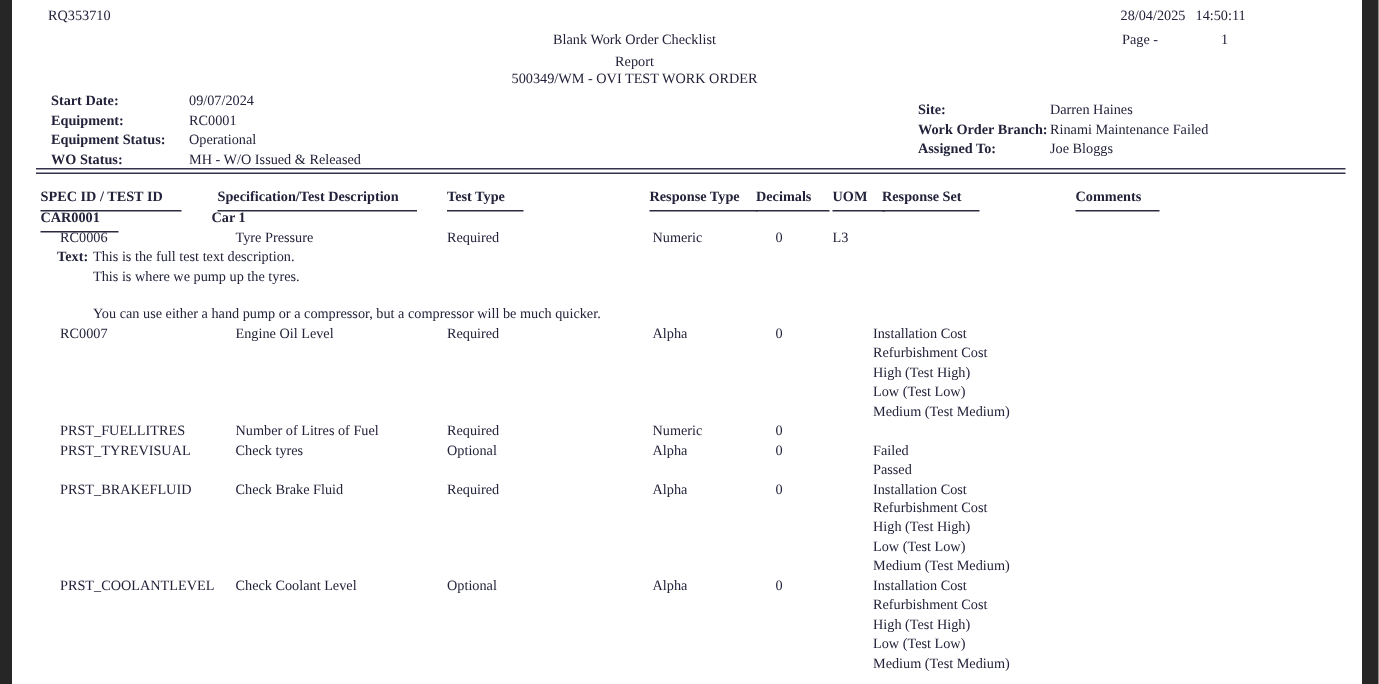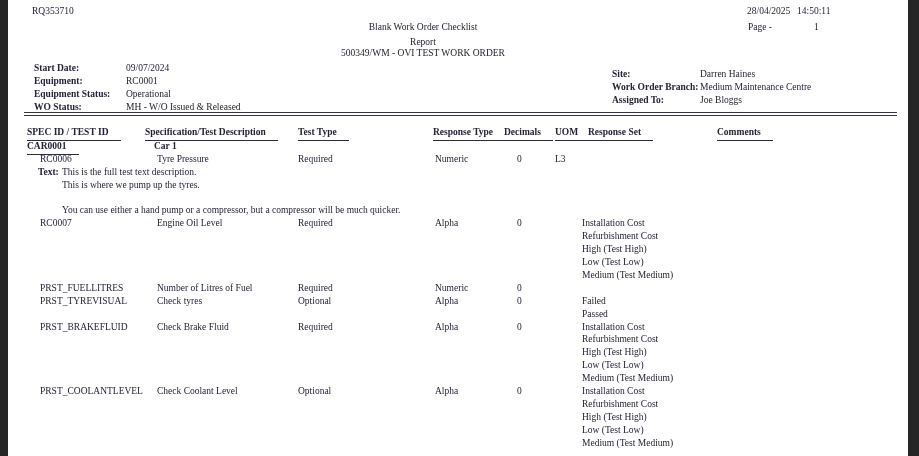--- a/index.html
+++ b/index.html
@@ -42,42 +42,42 @@
       <div class="abs" style="left: 118px; top: 62px;">09/07/2024</div>
       <div class="abs b" style="left: 26px; top: 75px;">Equipment:</div>
       <div class="abs" style="left: 118px; top: 75px;">RC0001</div>
       <div class="abs b" style="left: 26px; top: 88px;">Equipment Status:</div>
       <div class="abs" style="left: 118px; top: 88px;">Operational</div>
       <div class="abs b" style="left: 26px; top: 101px;">WO Status:</div>
       <div class="abs" style="left: 118px; top: 101px;">MH -  W/O Issued &amp; Released</div>
       <div class="abs b" style="left: 604px; top: 68px;">Site:</div>
       <div class="abs" style="left: 692px; top: 68px;">Darren Haines</div>
       <div class="abs b" style="left: 604px; top: 81px;">Work Order Branch:</div>
-      <div class="abs" style="left: 692px; top: 81px;">Medium Maintenance Centre</div>
+      <div class="abs" style="left: 692px; top: 81px;">Rinami Maintenance Failed</div>
       <div class="abs b" style="left: 604px; top: 94px;">Assigned To:</div>
       <div class="abs" style="left: 692px; top: 94px;">Joe Bloggs</div>
     </div>
 
   <div class="rule"></div>
 
   <div id="table-body">
     <div class="thead">
       <span class="abs b u" style="left:19px;top:0;">SPEC ID / TEST ID</span>
       <span class="abs b u" style="left:137px;top:0;">Specification/Test Description</span>
       <span class="abs b u" style="left:290px;top:0;">Test Type</span>
       <span class="abs b u" style="left:425px;top:0;">Response Type</span>
       <span class="abs b u" style="left:496px;top:0;">Decimals</span>
       <span class="abs b u" style="left:547px;top:0;">UOM</span>
       <span class="abs b u" style="left:580px;top:0;">Response Set</span>
       <span class="abs b u" style="left:709px;top:0;">Comments</span>
     </div>
 
   <div class="trow" style="height: 12.9px;">
         <div class="abs b u" style="left: 19px; top: 0px;">CAR0001</div>
-        <div class="abs b" style="left: 146px; top: 0px;">Car 1</div>
+        <div class="abs b" style="left: 133px; top: 0px;">Car 1</div>
       </div>
       <div class="trow" style="height: 12.9px;">
         <div class="abs" style="left: 32px; top: 0px;">RC0006</div>
         <div class="abs" style="left: 149px; top: 0px;">Tyre Pressure</div>
         <div class="abs" style="left: 290px; top: 0px;">Required</div>
         <div class="abs" style="left: 427px; top: 0px;">Numeric</div>
         <div class="abs" style="left: 509px; top: 0px;">0</div>
         <div class="abs" style="left: 547px; top: 0px;">L3</div>
       </div>
       <div class="trow" style="height: 51.6px;">

